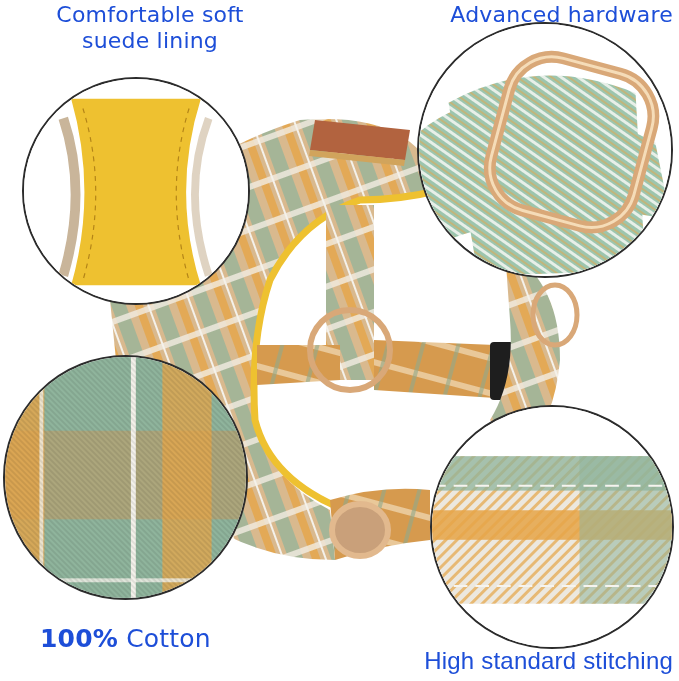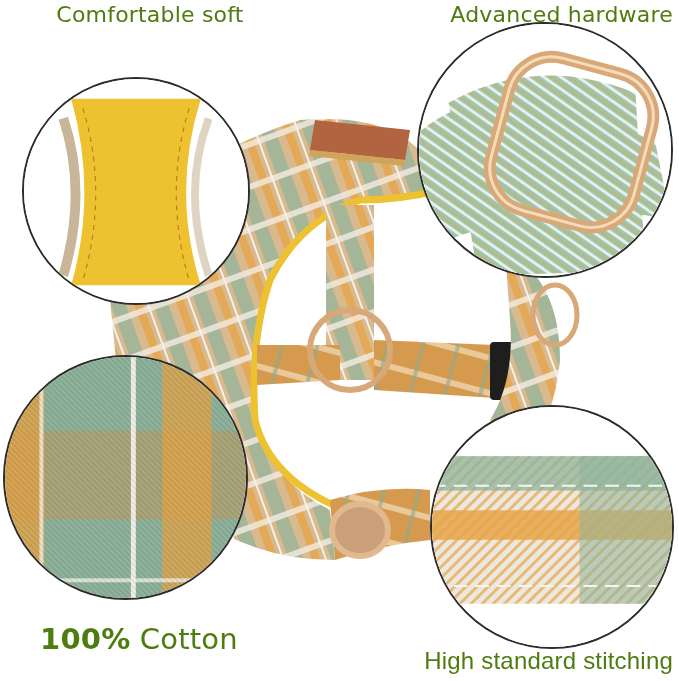--- a/index.html
+++ b/index.html
@@ -1,20 +1,20 @@
 <!DOCTYPE html>
 <html><head>
 <meta charset="utf-8">
 <style>
   html, body { margin:0; padding:0; background:#ffffff; }
   body { width:679px; height:681px; position:relative; overflow:hidden; font-family:"DejaVu Sans", sans-serif; }
-  .caption { position:absolute; color:#4d7c0f; font-size:22px; line-height:26px; letter-spacing:0.2px; }
+  .caption { position:absolute; color:#1d4ed8; font-size:22px; line-height:26px; letter-spacing:0.2px; }
   .cap-tl { left:0; top:2px; width:300px; text-align:center; }
   .cap-tr { right:6px; top:2px; text-align:left; }
-  .cap-bl { left:40px; top:626px; font-size:29px; }
+  .cap-bl { left:40px; top:626px; font-size:25px; }
   .cap-bl b { font-weight:bold; }
   .cap-br { right:6px; top:648px; text-align:right; font-family:"Liberation Sans", sans-serif; font-size:24px; }
   .circle { position:absolute; border-radius:50%; border:2px solid #2c2c2c; overflow:hidden; background:#fff; box-sizing:border-box; }
   #harness { position:absolute; left:0; top:0; width:679px; height:681px; }
 </style>
 </head>
 <body>
 
 <svg id="harness" viewBox="0 0 679 681">
   <defs>
@@ -119,16 +119,17 @@
     <rect x="0" y="50" width="244" height="35" fill="#8fb49c" opacity="0.75"></rect>
     <rect x="0" y="105" width="244" height="30" fill="#e6a548" opacity="0.85"></rect>
     <rect x="150" y="50" width="94" height="150" fill="#8fb49c" opacity="0.55"></rect>
     <line x1="0" y1="80" x2="244" y2="80" stroke="#f6f4ef" stroke-width="2" stroke-dasharray="14 8"></line>
     <line x1="0" y1="182" x2="244" y2="182" stroke="#f6f4ef" stroke-width="2" stroke-dasharray="14 8"></line>
   </svg>
 </div>
 
 <div class="caption cap-tl">
   <div>Comfortable soft</div>
+  <div>suede lining</div>
 </div>
 <div class="caption cap-tr">Advanced hardware</div>
 <div class="caption cap-bl"><b>100%</b><span> Cotton</span></div>
 <div class="caption cap-br">High standard stitching</div>
 
 </body></html>

